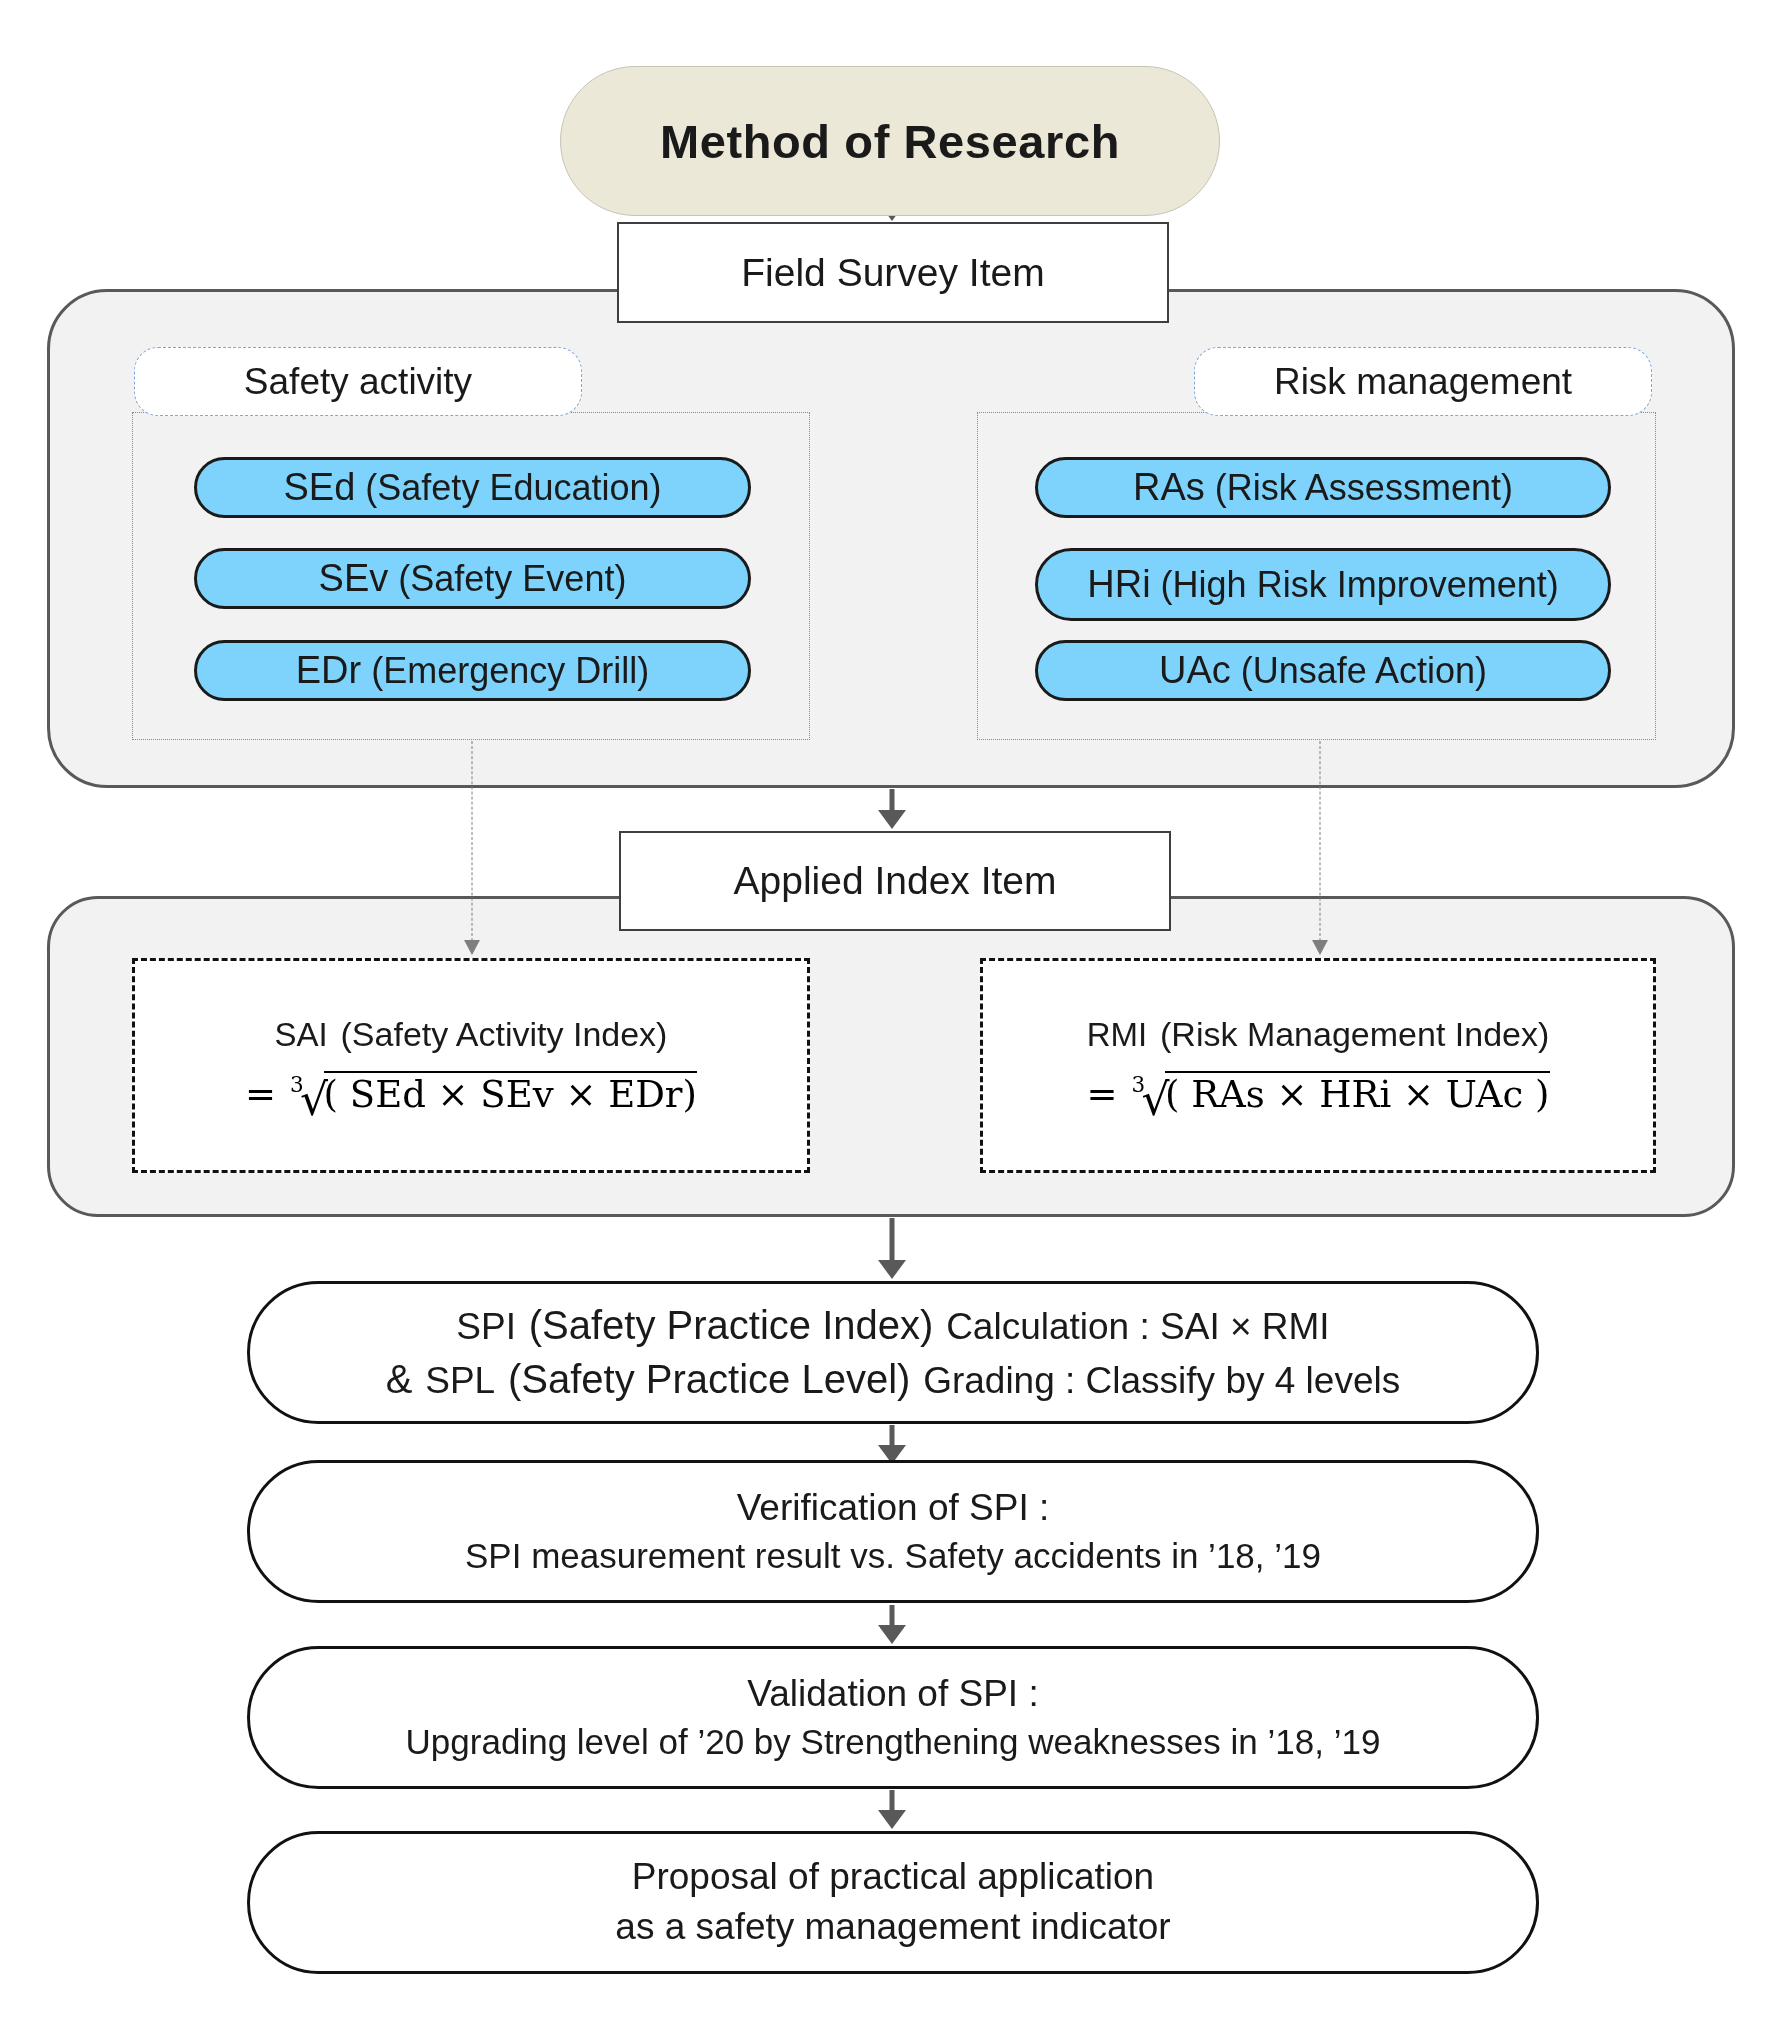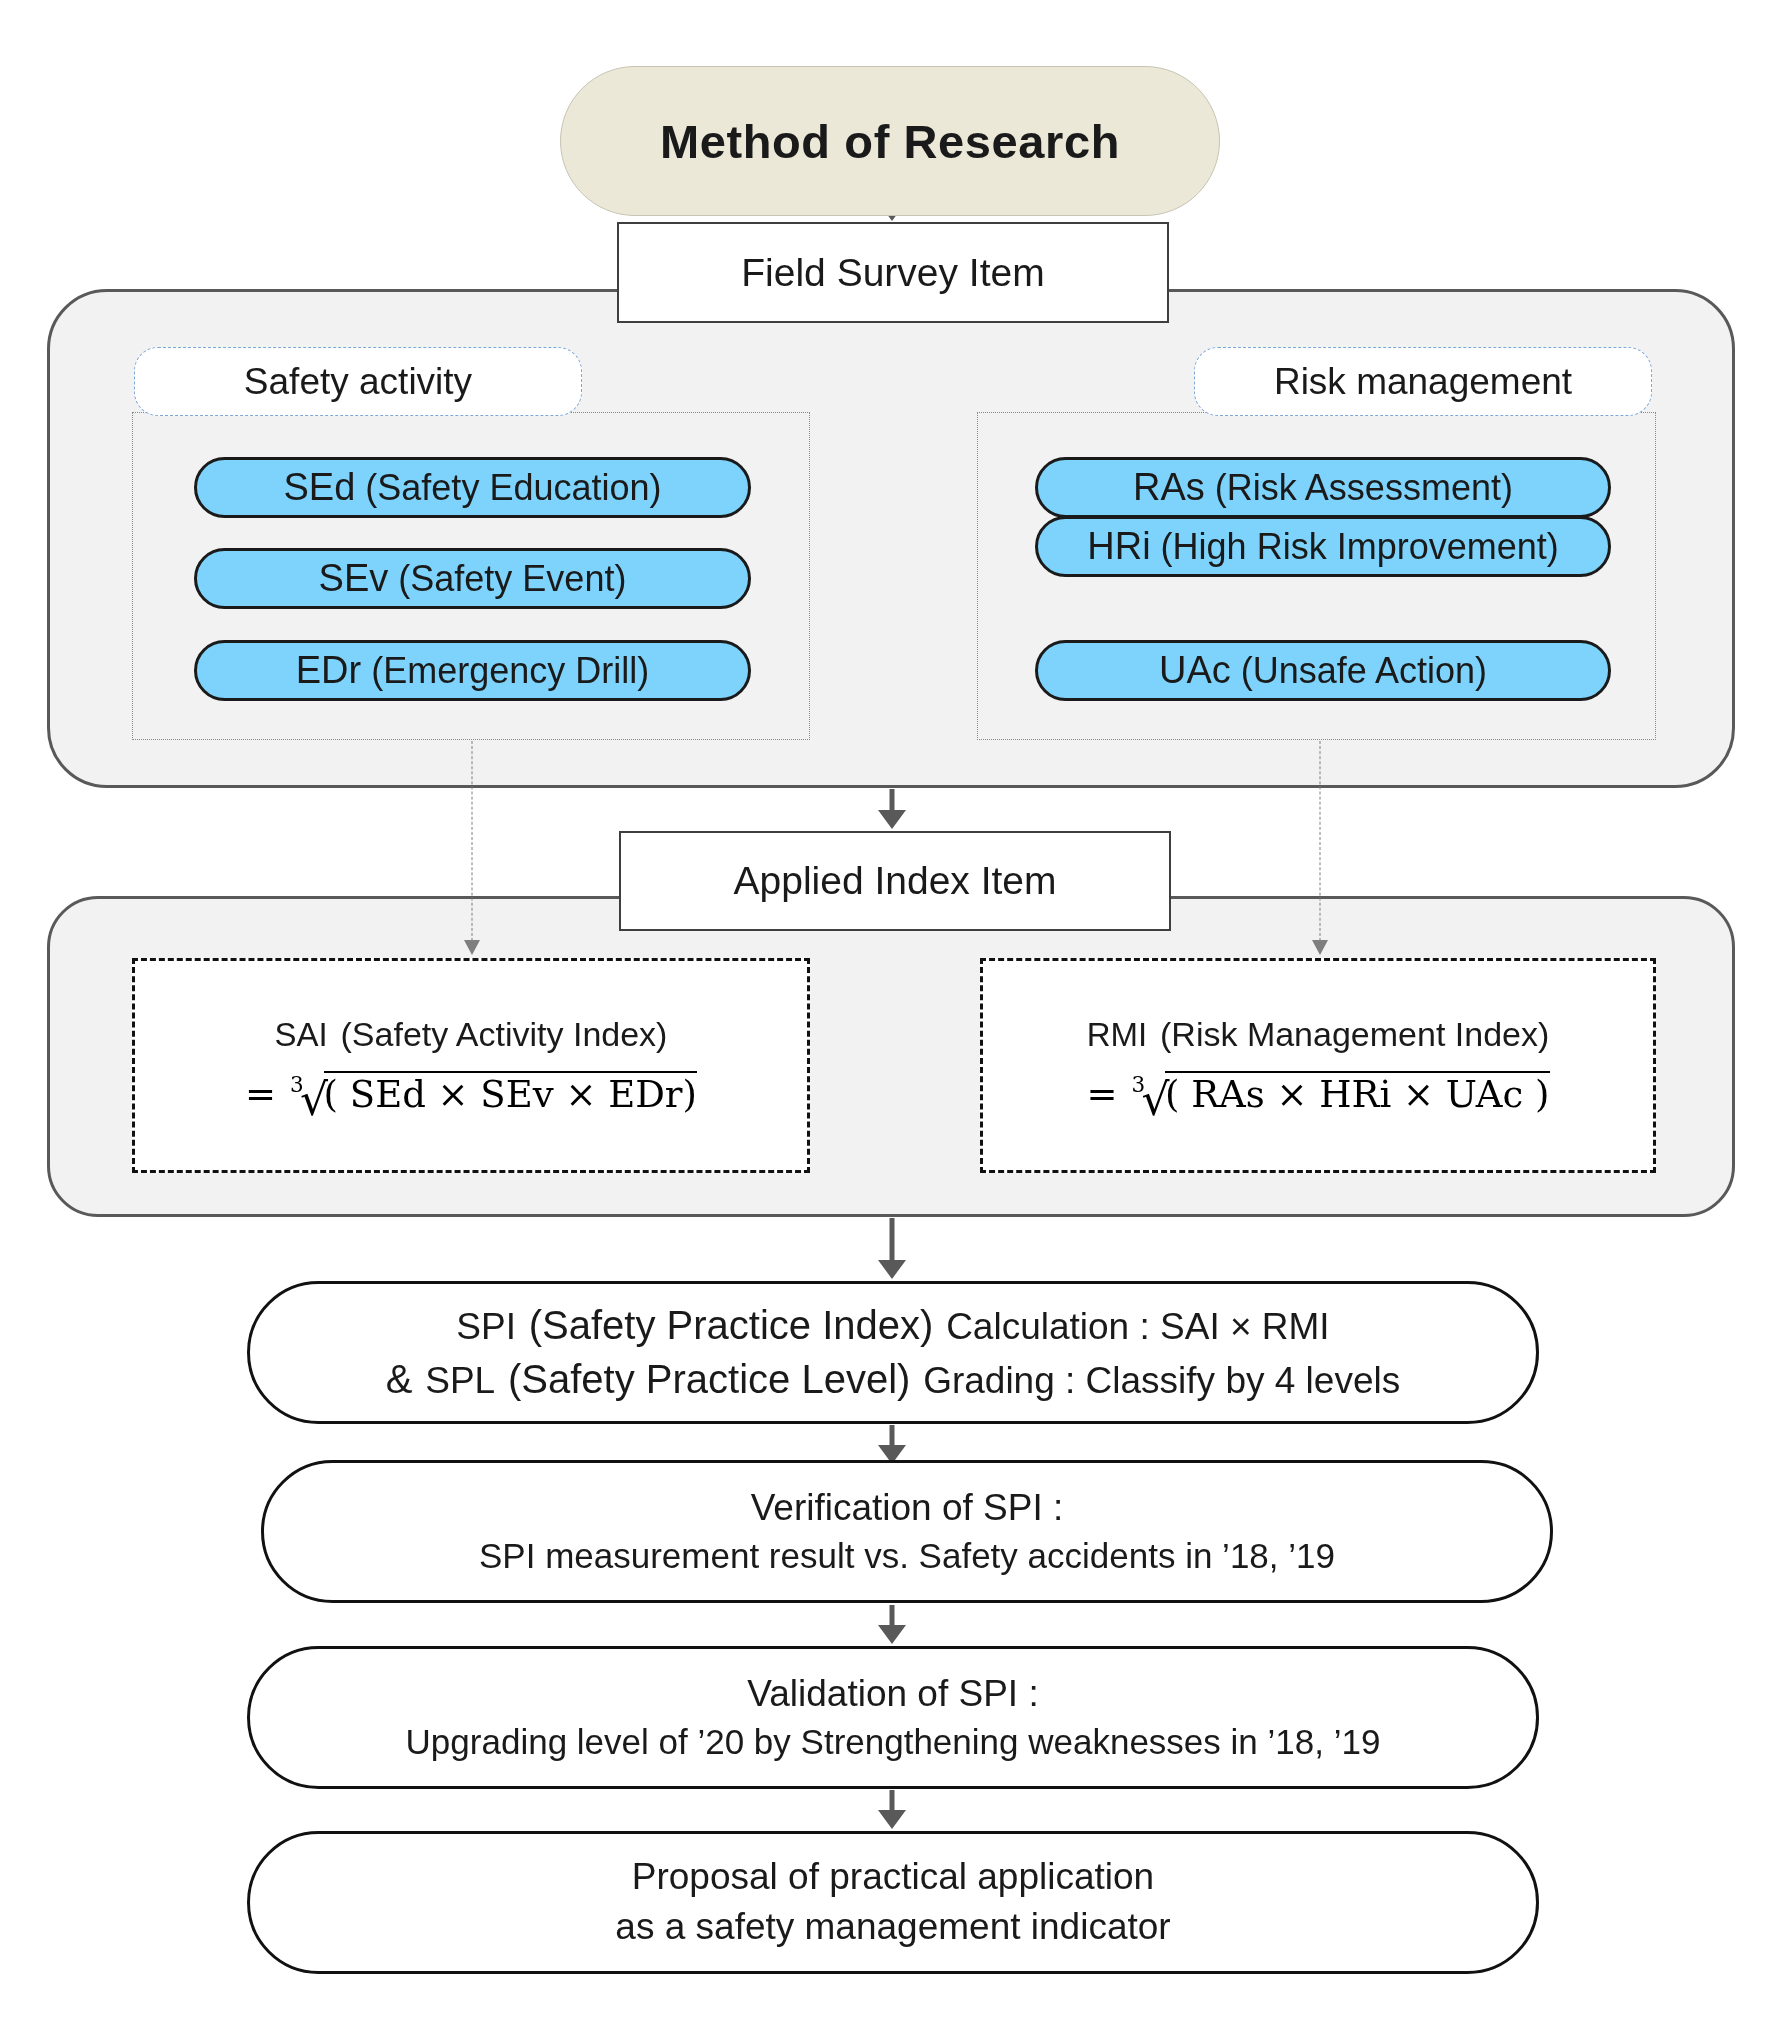--- a/index.html
+++ b/index.html
@@ -132,21 +132,21 @@
 
   <div class="abs group-label" style="left:1194px; top:347px; width:458px; height:69px;">
     <span>Risk management</span>
   </div>
   <div class="abs dotted-box" style="left:977px; top:412px; width:679px; height:328px;"></div>
 
   <div class="abs item-pill" style="left:1035px; top:457px; width:576px; height:61px;">
     <span class="code">RAs</span>
     <span class="desc">(Risk Assessment)</span>
   </div>
-  <div class="abs item-pill" style="left:1035px; top:516px; width:576px; height:61px;">
+  <div class="abs item-pill" style="left:1035px; top:548px; width:576px; height:73px;">
     <span class="code">HRi</span>
     <span class="desc">(High Risk Improvement)</span>
   </div>
   <div class="abs item-pill" style="left:1035px; top:640px; width:576px; height:61px;">
     <span class="code">UAc</span>
     <span class="desc">(Unsafe Action)</span>
   </div>
 
   <div class="abs dconn" style="left:459px; top:741px; height:214px;"></div>
   <div class="abs dconn" style="left:1307px; top:741px; height:214px;"></div>
@@ -196,21 +196,21 @@
     <div class="step-line">
       <span class="t-sm">&amp;</span>
       <span class="t-big">SPL</span>
       <span class="t-sm">(Safety Practice Level)</span>
       <span class="t-big">Grading : Classify by 4 levels</span>
     </div>
   </div>
 
   <div class="abs arrow" style="left:878px; top:1425px; height:39px;"></div>
 
-  <div class="abs step-pill" style="left:261px; top:1460px; width:1292px; height:143px;text-align:center;">
+  <div class="abs step-pill" style="left:247px; top:1460px; width:1292px; height:143px;text-align:center;">
     <div class="step-line t-big">Verification of SPI :</div>
     <div class="step-line t-mid">SPI measurement result vs. Safety accidents in ’18, ’19</div>
   </div>
 
   <div class="abs arrow" style="left:878px; top:1605px; height:39px;"></div>
 
   <div class="abs step-pill" style="left:247px; top:1646px; width:1292px; height:143px;">
     <div class="step-line t-big">Validation of SPI :</div>
     <div class="step-line t-mid">Upgrading level of ’20 by Strengthening weaknesses in ’18, ’19</div>
   </div>

